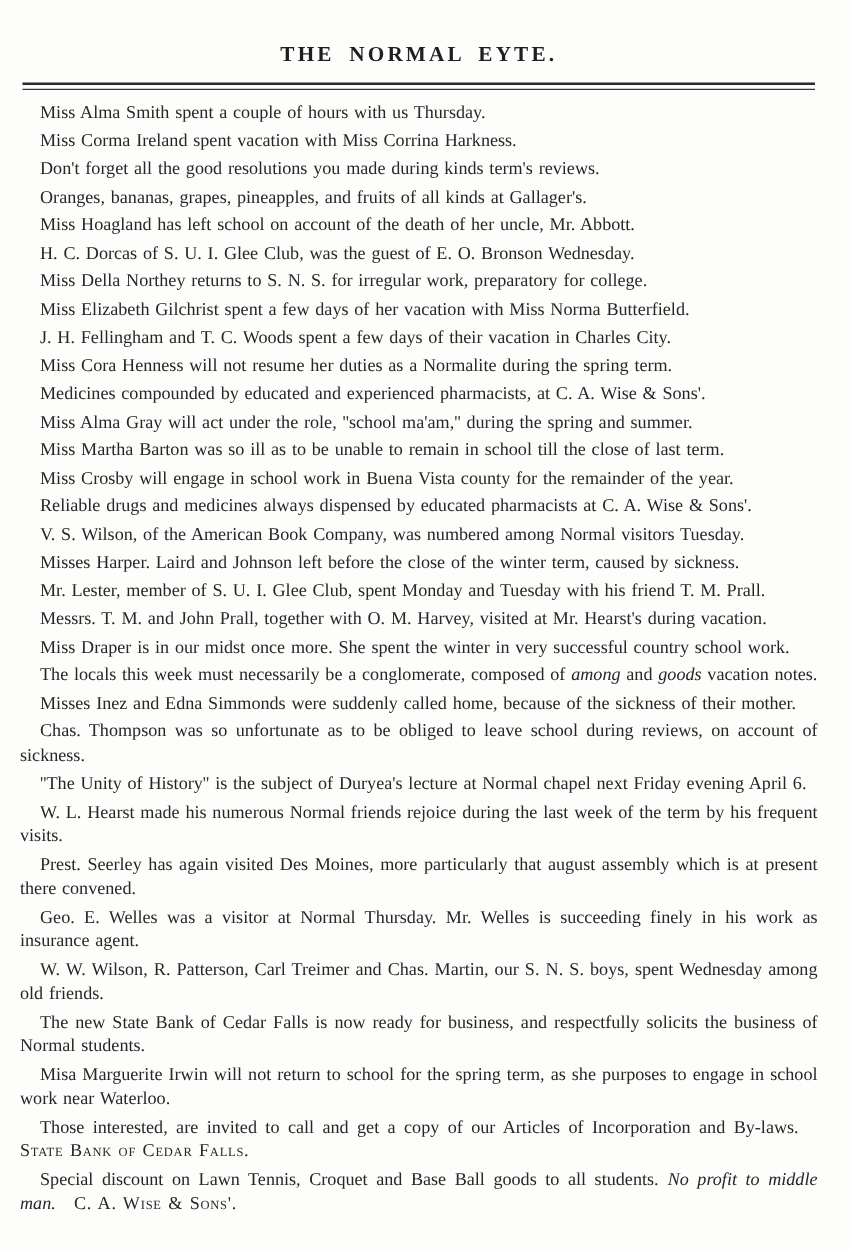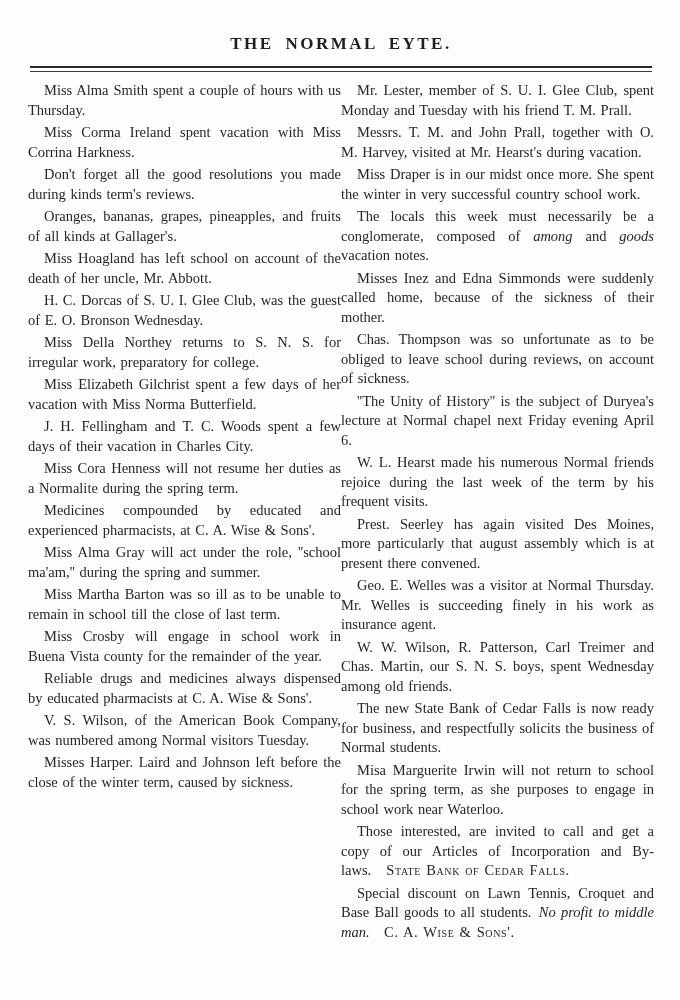--- a/index.html
+++ b/index.html
@@ -8,40 +8,41 @@
     background: #ffffff;
   }
   .page {
     position: relative;
     width: 680px;
     height: 1000px;
     box-sizing: border-box;
     background: #fdfdfc;
     color: #262626;
     font-family: "Liberation Serif", "DejaVu Serif", serif;
-    padding: 26px 26px 0 28px;
+    padding: 26px 26px 0 16px;
     overflow: hidden;
   }
   .masthead {
     font-size: 17px;
     font-weight: bold;
     text-align: center;
     letter-spacing: 2.5px;
     word-spacing: 5px;
     margin: 8px 0 12px 0;
     color: #1f1f1f;
   }
   .header-rule {
     height: 3px;
     border-top: 2.5px solid #2a2a2a;
     border-bottom: 1px solid #3a3a3a;
     margin: 0 2px 9px 2px;
   }
   .columns {
     display: flex;
+    flex-direction: column;
   }
   .col {
     flex: 1 1 0;
     min-width: 0;
   }
   .col p {
     margin: 0 0 3px 0;
     font-size: 14.5px;
     line-height: 19.5px;
     text-indent: 16px;

